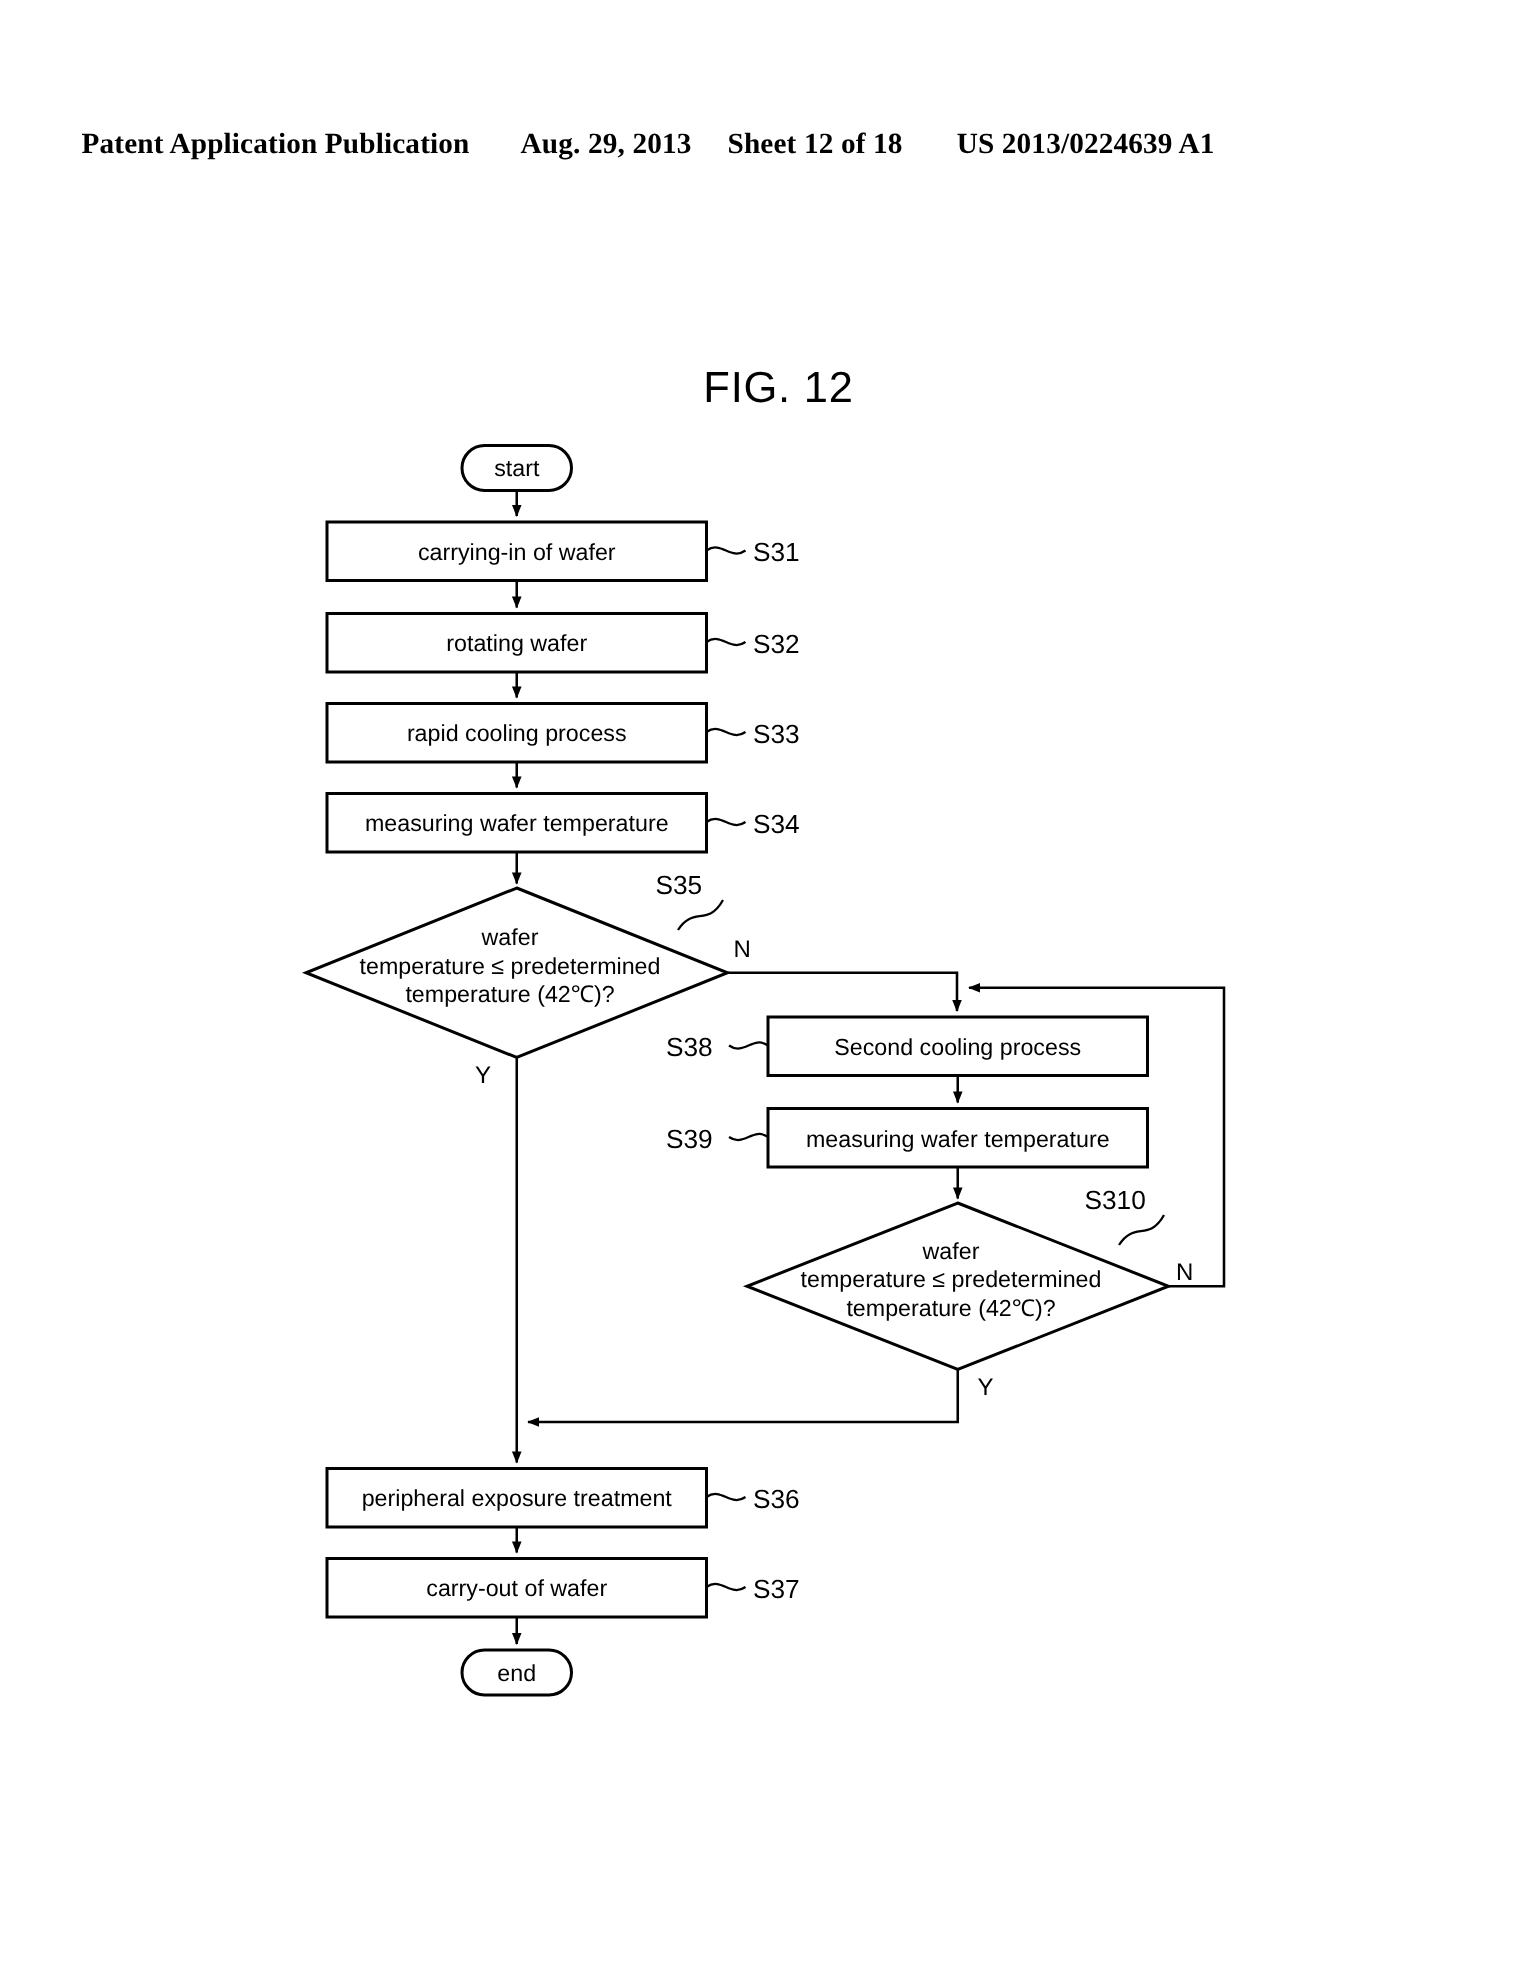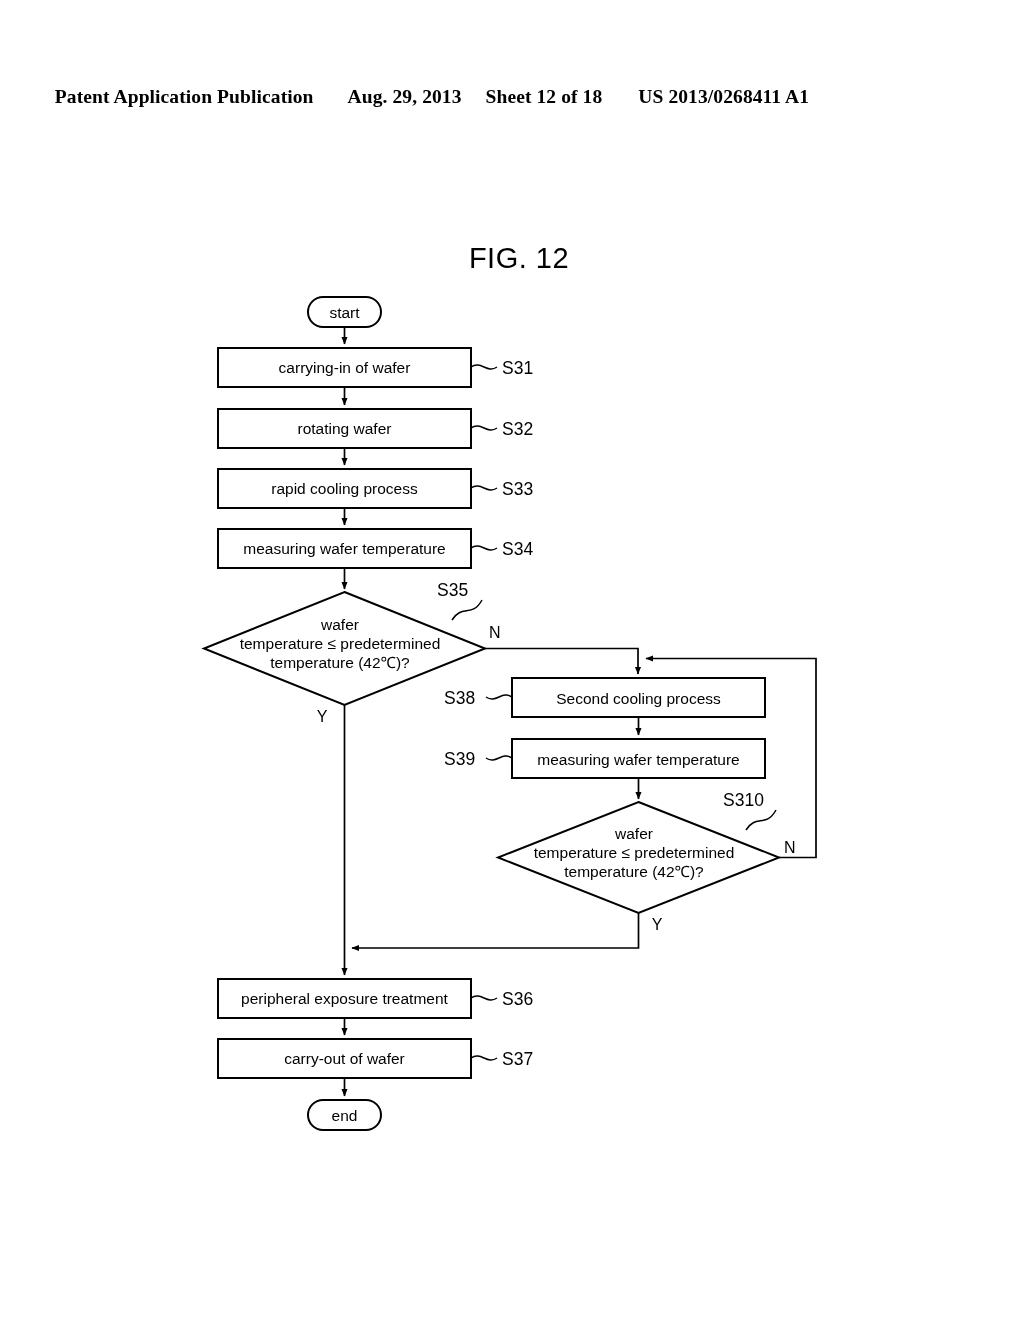--- a/index.html
+++ b/index.html
@@ -77,21 +77,21 @@
     stroke-width: 1.5;
   }
 </style>
 </head>
 <body>
 
 <div id="patent-header">
   <span class="hdr-pub">Patent Application Publication</span>
   <span class="hdr-date">Aug. 29, 2013</span>
   <span class="hdr-sheet">Sheet 12 of 18</span>
-  <span class="hdr-num">US 2013/0268411 A1</span>
+  <span class="hdr-num">US 2013/0224639 A1</span>
 </div>
 
 <div id="figure-area">
 <svg width="1024" height="1320" viewBox="0 0 1024 1320" xmlns="http://www.w3.org/2000/svg">
   <defs>
     <marker id="arrow" markerWidth="9" markerHeight="9" refX="7.4" refY="3.2" orient="auto" markerUnits="userSpaceOnUse">
       <path d="M0,0 L8,3.2 L0,6.4 z" fill="#000000"></path>
     </marker>
   </defs>
 

